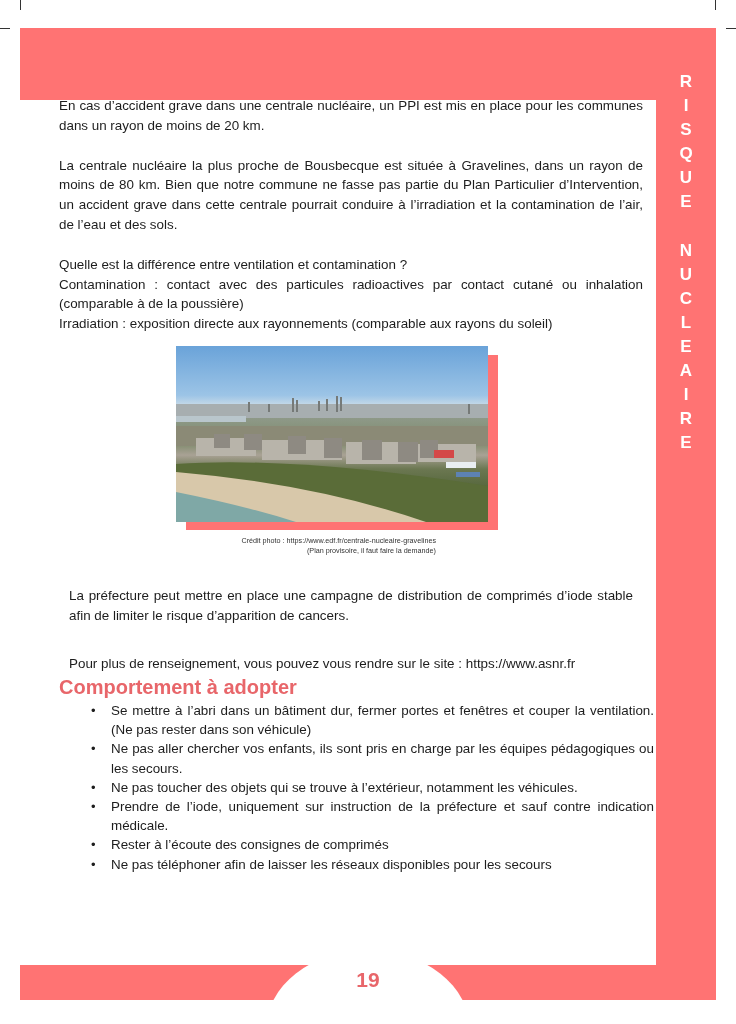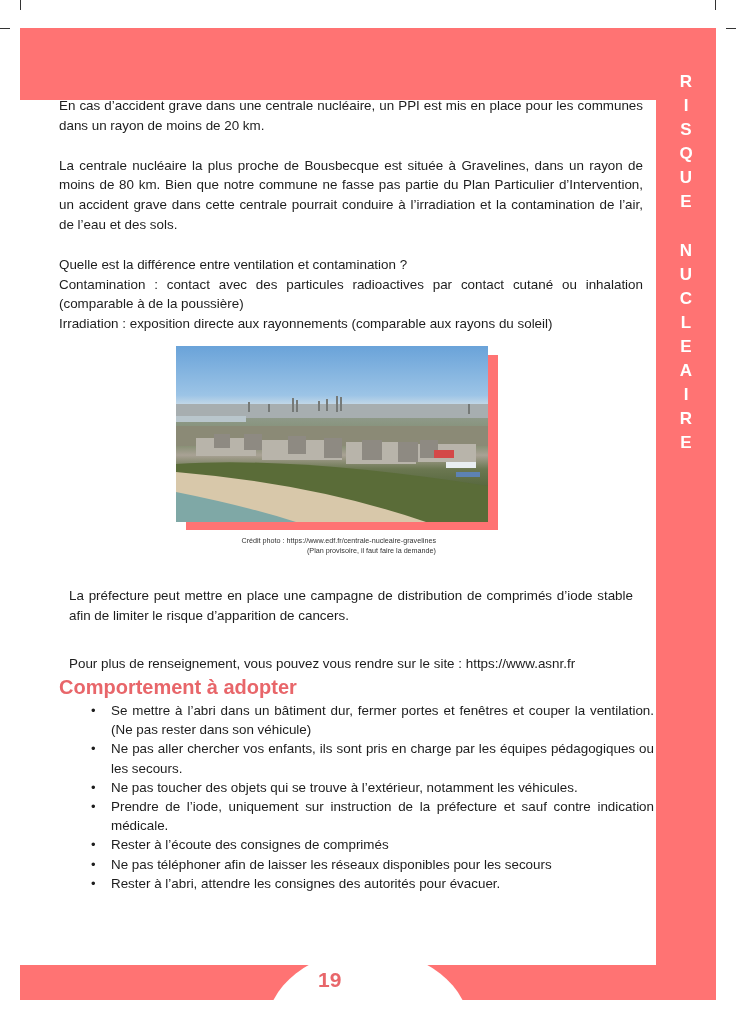--- a/index.html
+++ b/index.html
@@ -4,21 +4,21 @@
 <style>
   html, body { margin:0; padding:0; background:#ffffff; }
   body { width:736px; height:1024px; position:relative; overflow:hidden;
          font-family:"Liberation Sans", "DejaVu Sans", sans-serif; color:#1d1d1d; }
   .crop { position:absolute; background:#333; }
   .frame-top { position:absolute; left:20px; top:28px; width:696px; height:72px; background:#ff7373; }
   .frame-right { position:absolute; left:656px; top:28px; width:60px; height:972px; background:#ff7373; }
   .frame-bottom { position:absolute; left:20px; top:965px; width:696px; height:35px; background:#ff7373; }
   .page-circle { position:absolute; left:266px; top:950px; width:204px; height:160px; border-radius:50%; background:#ffffff; }
   .page-bottom-mask { position:absolute; left:0; top:1000px; width:736px; height:24px; background:#fff; }
-  .page-number { position:absolute; left:318px; top:968px; width:100px; font-weight:bold;
+  .page-number { position:absolute; left:318px; top:968px; width:100px; text-align:center; font-weight:bold;
                  font-size:21px; color:#e8666a; }
   .side-title { position:absolute; left:656px; top:70px; width:60px; text-align:center; color:#ffffff;
                 font-weight:bold; font-size:17px; line-height:24.1px; }
   .side-title span { display:block; height:24.1px; }
   .content { position:absolute; left:59px; top:96px; width:584px; font-size:13.4px; line-height:19.8px; }
   .content p { margin:0; text-align:justify; }
   .gap { height:20px; }
   .gap-small { height:8px; }
   .photo-wrap { position:absolute; left:176px; top:346px; width:322px; height:184px; }
   .photo-shadow { position:absolute; left:10px; top:9px; width:312px; height:175px; background:#ff7373; }
@@ -136,14 +136,13 @@
 </div>
 
 <div class="section-title">Comportement à adopter</div>
 <ul class="bullets">
   <li>Se mettre à l’abri dans un bâtiment dur, fermer portes et fenêtres et couper la ventilation. (Ne pas rester dans son véhicule)</li>
   <li>Ne pas aller chercher vos enfants, ils sont pris en charge par les équipes pédagogiques ou les secours.</li>
   <li>Ne pas toucher des objets qui se trouve à l’extérieur, notamment les véhicules.</li>
   <li>Prendre de l’iode, uniquement sur instruction de la préfecture et sauf contre indication médicale.</li>
   <li>Rester à l’écoute des consignes de comprimés</li>
   <li>Ne pas téléphoner afin de laisser les réseaux disponibles pour les secours</li>
-  <li>Rester à l’abri, attendre les consignes des autorités pour évacuer.</li>
 </ul>
 
 </body></html>

